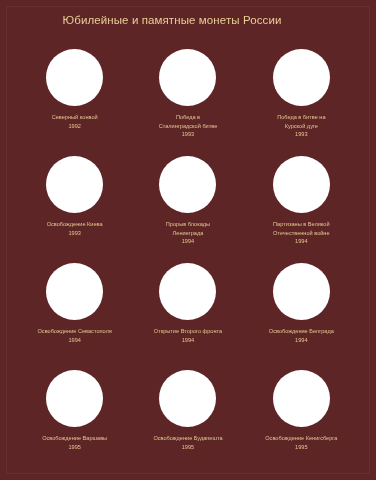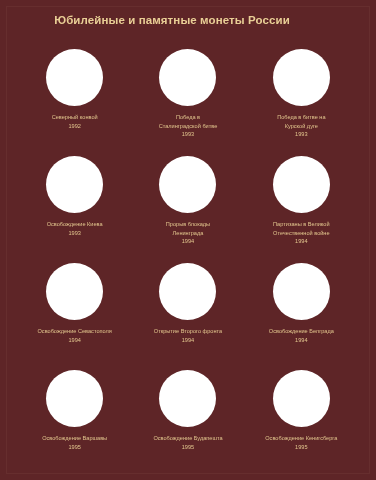--- a/index.html
+++ b/index.html
@@ -34,21 +34,21 @@
     pointer-events: none;
   }
 
   #page-title {
     position: absolute;
     top: 14px;
     left: 0;
     width: 344px;
     text-align: center;
     font-size: 11.5px;
-    font-weight: bold;
+    font-weight: normal;
     color: #e9cf96;
     letter-spacing: 0.1px;
     white-space: nowrap;
   }
 
   #coin-grid {
     position: absolute;
     left: 0;
     top: 44px;
     width: 376px;

